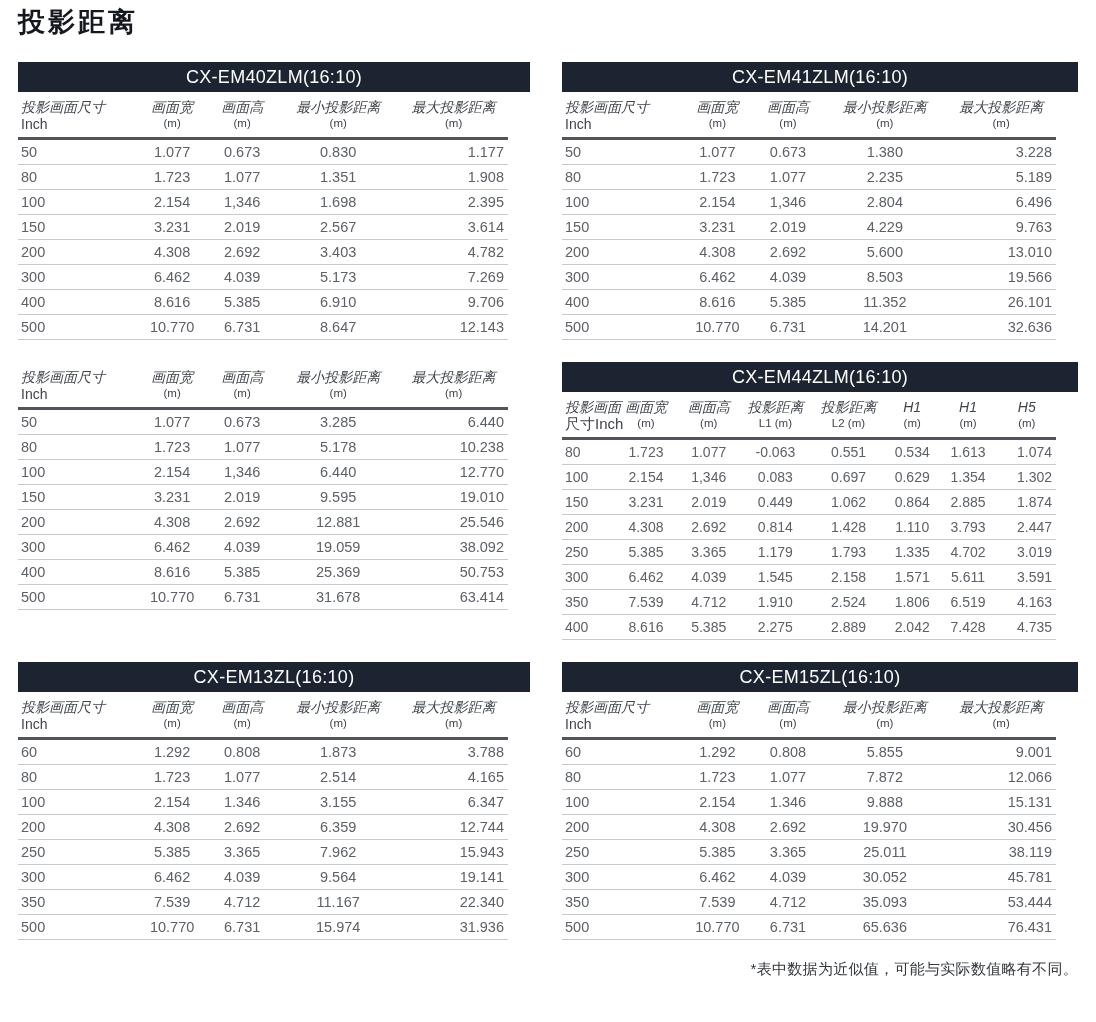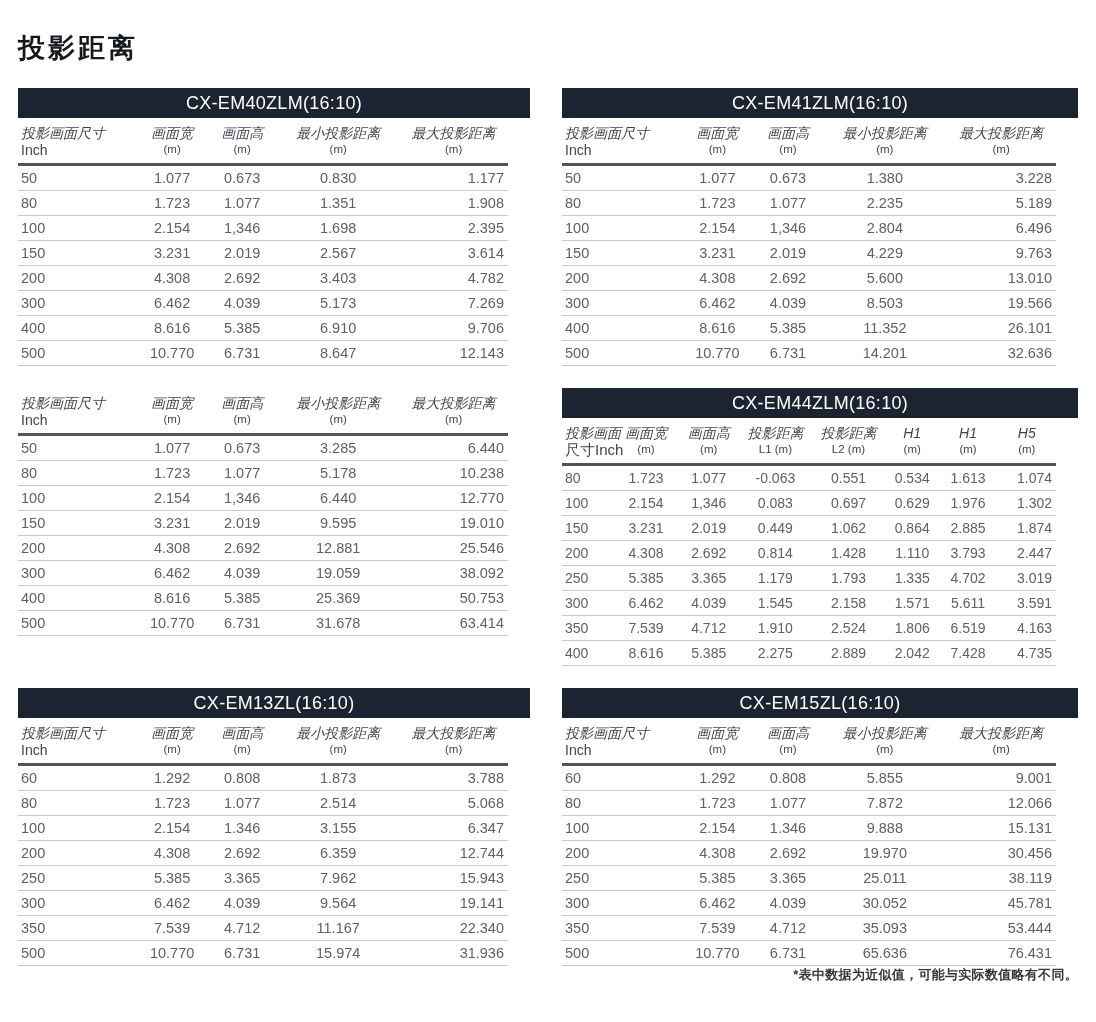--- a/index.html
+++ b/index.html
@@ -11,21 +11,21 @@
     --line:#c7c9cc;
     --title-fg:#15181d;
     --foot-fg:#33373c;
   }
   html,body{margin:0;padding:0;background:#fff;}
   body{
     width:1096px;height:1022px;overflow:hidden;
     font-family:"Liberation Sans","DejaVu Sans",sans-serif;
     -webkit-font-smoothing:antialiased;
   }
-  .page{padding:32px 18px 0 18px;}
+  .page{padding:6px 18px 0 18px;}
   .page-title{
     font-size:27px;font-weight:700;letter-spacing:3px;
     color:var(--title-fg);margin:0 0 24px 0;line-height:1.2;
   }
   .grid{
     display:grid;
     grid-template-columns:512px 516px;
     column-gap:32px;row-gap:22px;
     align-items:start;
   }
@@ -53,22 +53,22 @@
     font-size:14.5px;color:var(--cell-fg);
     height:24px;padding:0;white-space:nowrap;
   }
   .al{text-align:left;padding-left:3px;}
   .ac{text-align:center;}
   .ar{text-align:right;padding-right:4px;}
   .layoutB .hl1{font-size:14px;}
   .layoutB .hl2.big{font-size:15px;}
   .layoutB tbody td{font-size:14px;}
   .footnote{
-    text-align:right;
-    font-size:13px;color:var(--foot-fg);letter-spacing:0.3px;font-weight:bold;
+    margin-top:20px;text-align:right;
+    font-size:15px;color:var(--foot-fg);letter-spacing:0.3px;
   }
 </style>
 </head>
 <body>
 
 <div class="page">
   <h1 class="page-title">投影距离</h1>
 
   <div class="grid">
     <section class="spec">
@@ -421,21 +421,21 @@
               <td class="ac">1.613</td>
               <td class="ar">1.074</td>
             </tr>
             <tr>
               <td class="al">100</td>
               <td class="ac">2.154</td>
               <td class="ac">1,346</td>
               <td class="ac">0.083</td>
               <td class="ac">0.697</td>
               <td class="ac">0.629</td>
-              <td class="ac">1.976</td>
+              <td class="ac">1.354</td>
               <td class="ar">1.302</td>
             </tr>
             <tr>
               <td class="al">150</td>
               <td class="ac">3.231</td>
               <td class="ac">2.019</td>
               <td class="ac">0.449</td>
               <td class="ac">1.062</td>
               <td class="ac">0.864</td>
               <td class="ac">2.885</td>
@@ -537,21 +537,21 @@
               <td class="ac">1.292</td>
               <td class="ac">0.808</td>
               <td class="ac">1.873</td>
               <td class="ar">3.788</td>
             </tr>
             <tr>
               <td class="al">80</td>
               <td class="ac">1.723</td>
               <td class="ac">1.077</td>
               <td class="ac">2.514</td>
-              <td class="ar">5.068</td>
+              <td class="ar">4.165</td>
             </tr>
             <tr>
               <td class="al">100</td>
               <td class="ac">2.154</td>
               <td class="ac">1.346</td>
               <td class="ac">3.155</td>
               <td class="ar">6.347</td>
             </tr>
             <tr>
               <td class="al">200</td>

